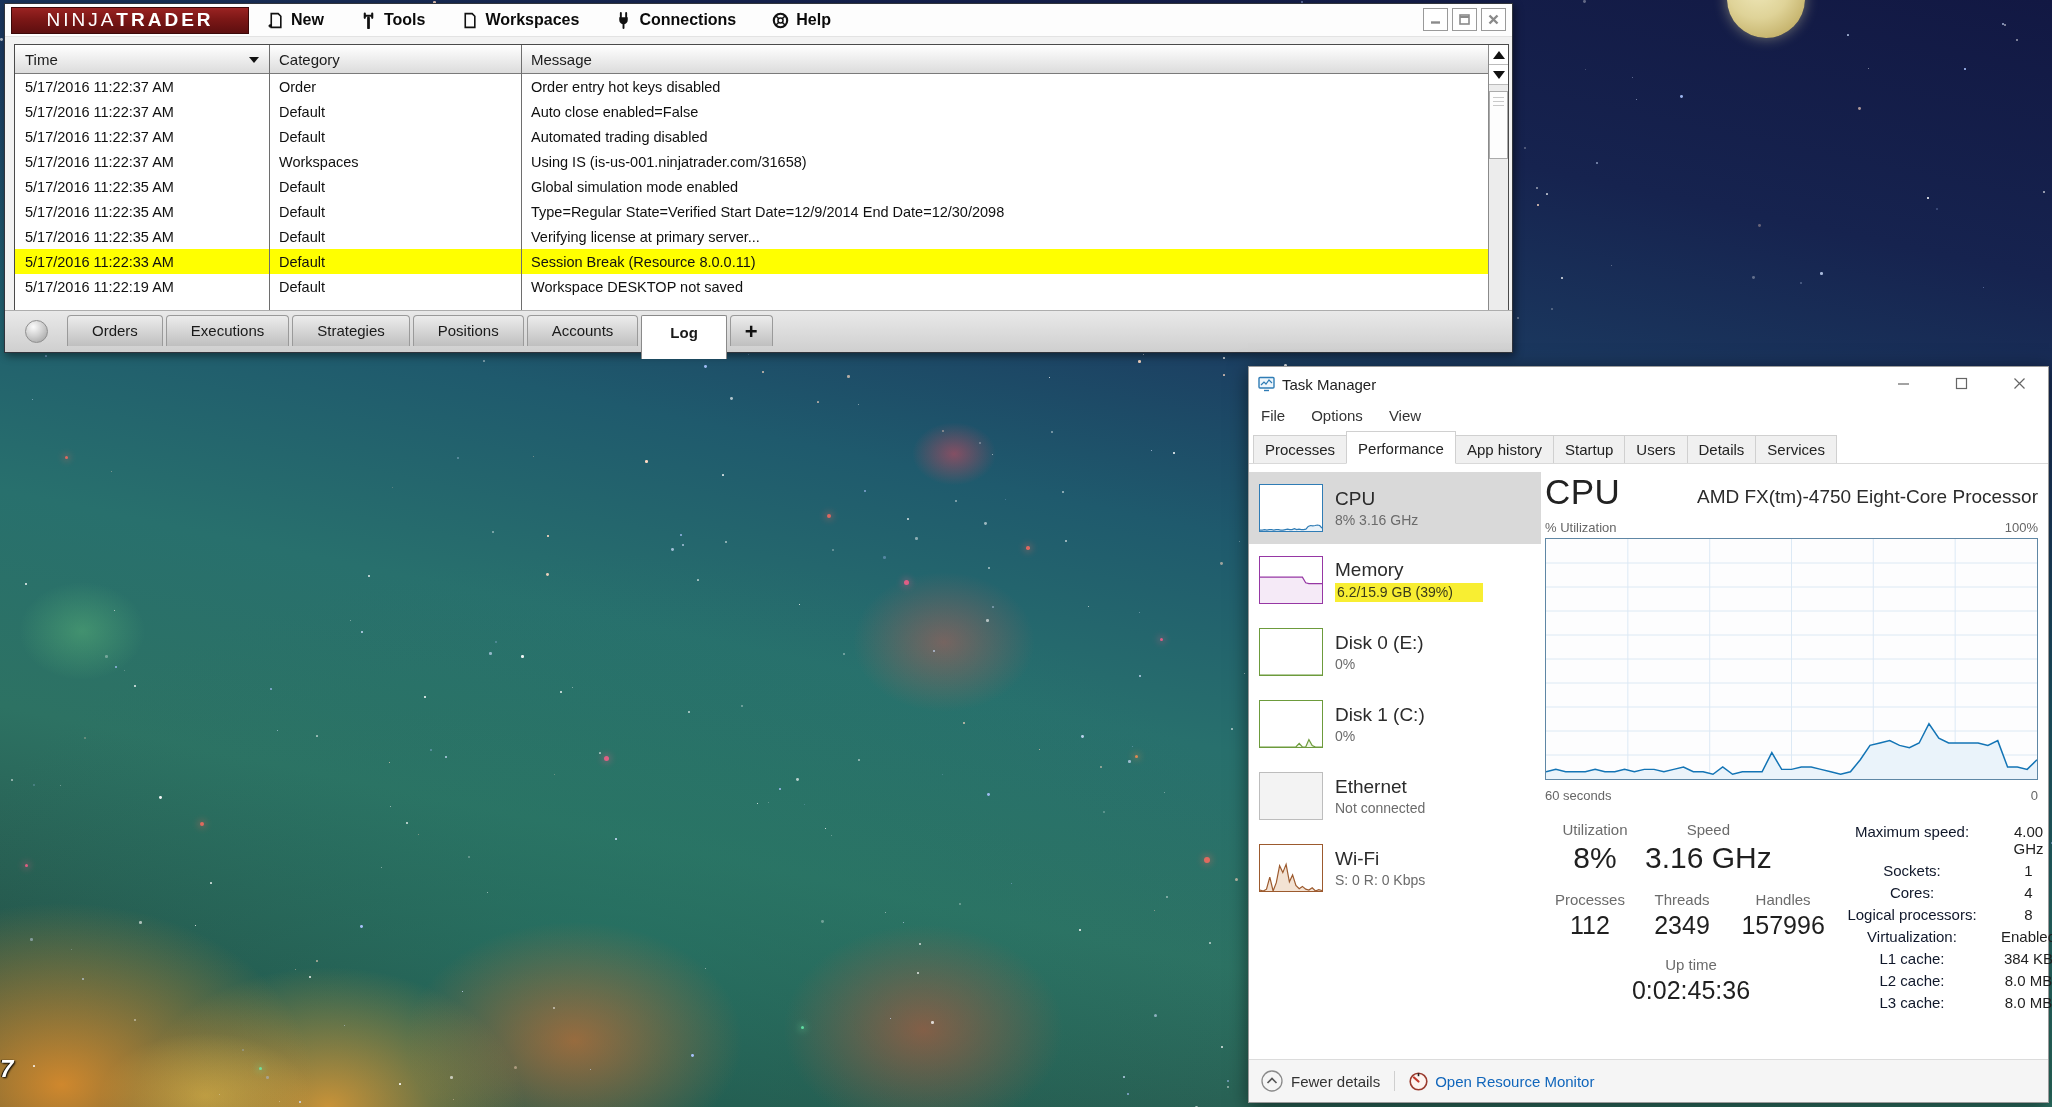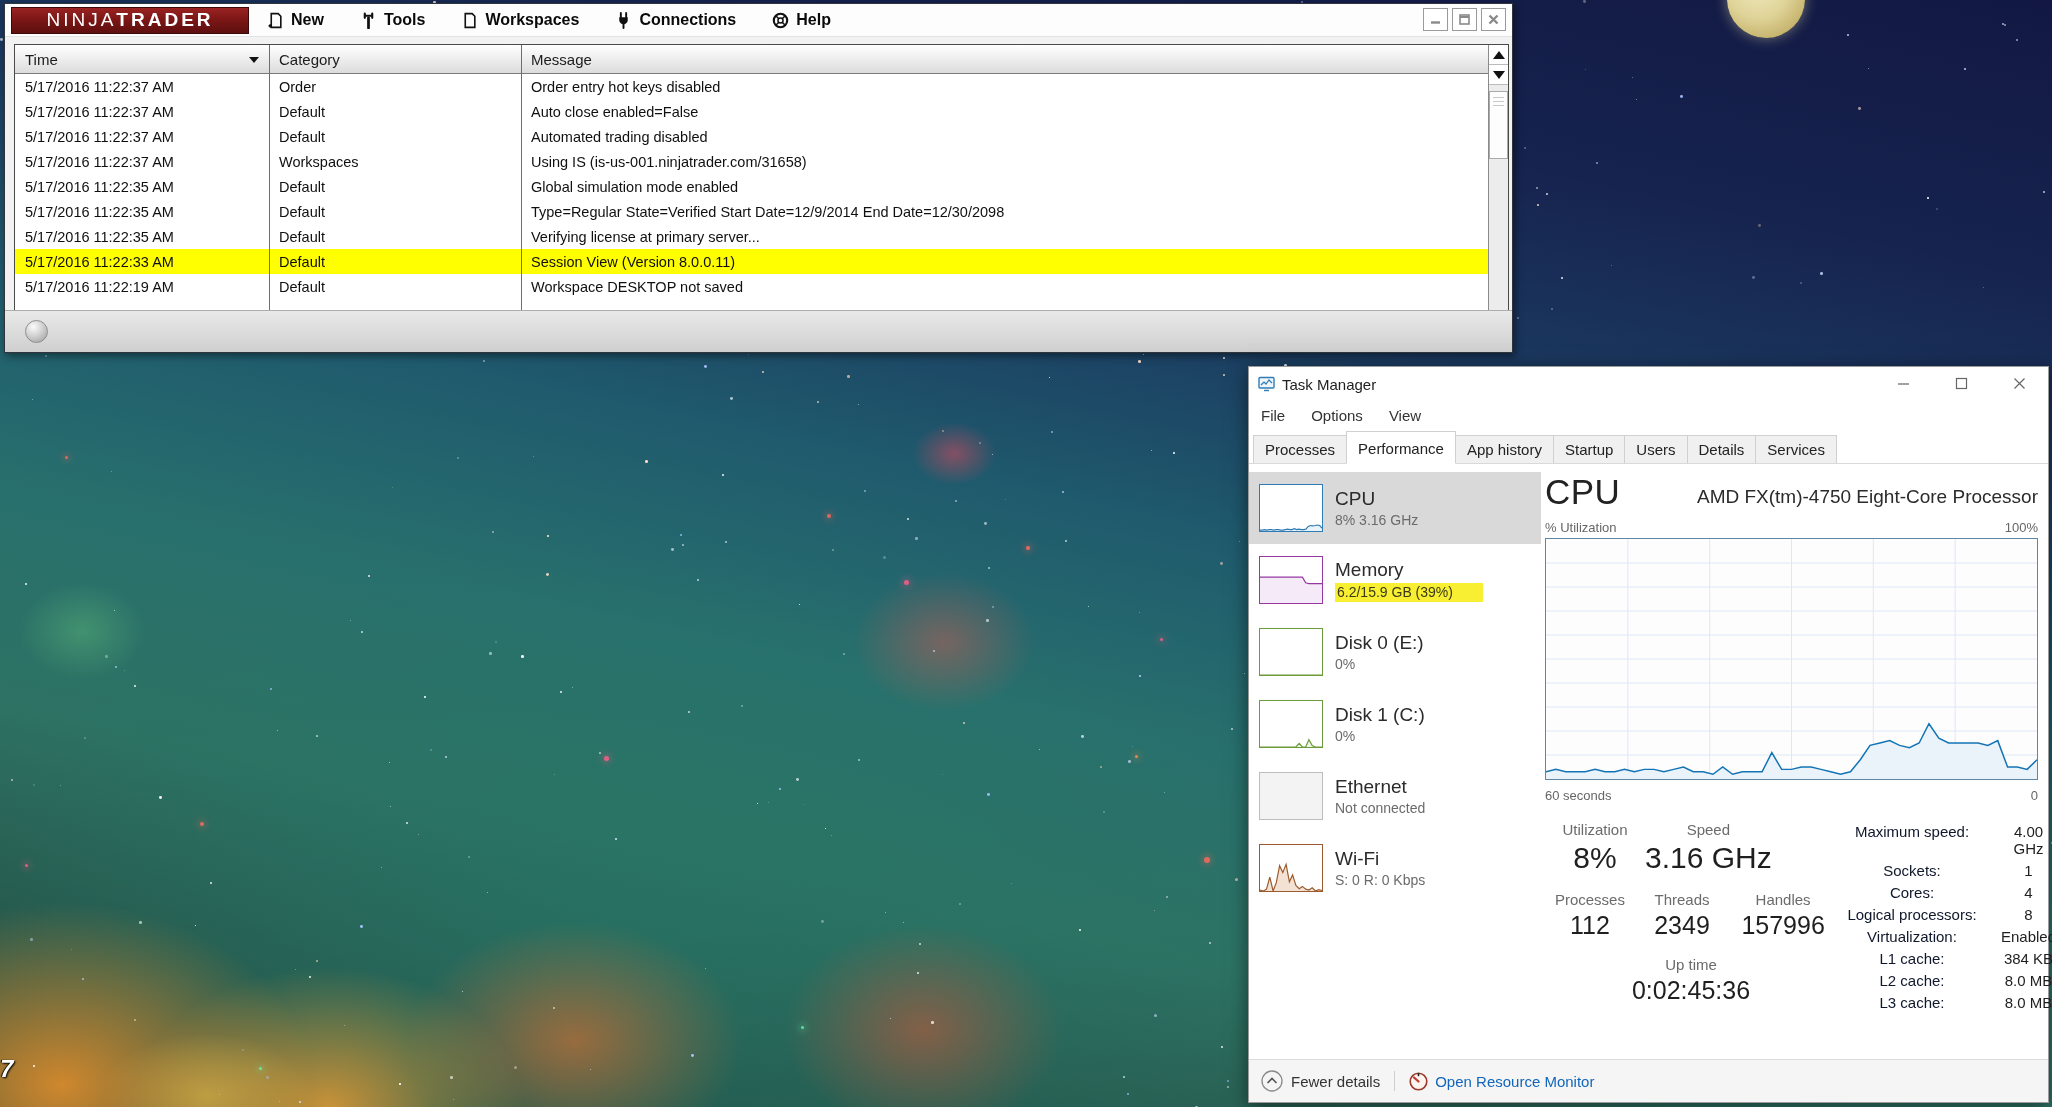--- a/index.html
+++ b/index.html
@@ -673,21 +673,21 @@
           <span class="nt-td c-msg">Type=Regular State=Verified Start Date=12/9/2014 End Date=12/30/2098</span>
         </div>
       <div class="nt-row">
           <span class="nt-td c-time">5/17/2016 11:22:35 AM</span>
           <span class="nt-td c-cat">Default</span>
           <span class="nt-td c-msg">Verifying license at primary server...</span>
         </div>
       <div class="nt-row hl">
           <span class="nt-td c-time">5/17/2016 11:22:33 AM</span>
           <span class="nt-td c-cat">Default</span>
-          <span class="nt-td c-msg">Session View (Version 8.0.0.11)</span>
+          <span class="nt-td c-msg">Session Break (Resource 8.0.0.11)</span>
         </div>
       <div class="nt-row">
           <span class="nt-td c-time">5/17/2016 11:22:19 AM</span>
           <span class="nt-td c-cat">Default</span>
           <span class="nt-td c-msg">Workspace DESKTOP not saved</span>
         </div>
     </div>
     <div class="nt-col-sep" style="left:254px"></div>
     <div class="nt-col-sep" style="left:506px"></div>
     <div id="nt-scroll">
@@ -700,20 +700,29 @@
       <div id="nt-thumb">
           <b></b>
           <b></b>
           <b></b>
         </div>
     </div>
   </div>
 
   <div id="nt-tabbar">
     <div id="nt-status"></div>
+    <div id="nt-tabs">
+      <div class="nt-tab">Orders</div>
+      <div class="nt-tab">Executions</div>
+      <div class="nt-tab">Strategies</div>
+      <div class="nt-tab">Positions</div>
+      <div class="nt-tab">Accounts</div>
+      <div class="nt-tab active">Log</div>
+      <div id="nt-addtab">+</div>
+    </div>
   </div>
 </div>
 
 <div id="tm-window">
   <div id="tm-titlebar">
     <svg width="17" height="16" viewBox="0 0 17 16">
       <rect x="1" y="1.5" width="15" height="10.5" rx="1" fill="#eef6fc" stroke="#2f7cb5" stroke-width="1.4"></rect>
       <path d="M3 9l3-3 2 2 3-4 3 3" fill="none" stroke="#2f7cb5" stroke-width="1.2"></path>
       <path d="M6 14.5h5" stroke="#2f7cb5" stroke-width="1.4"></path>
     </svg>

